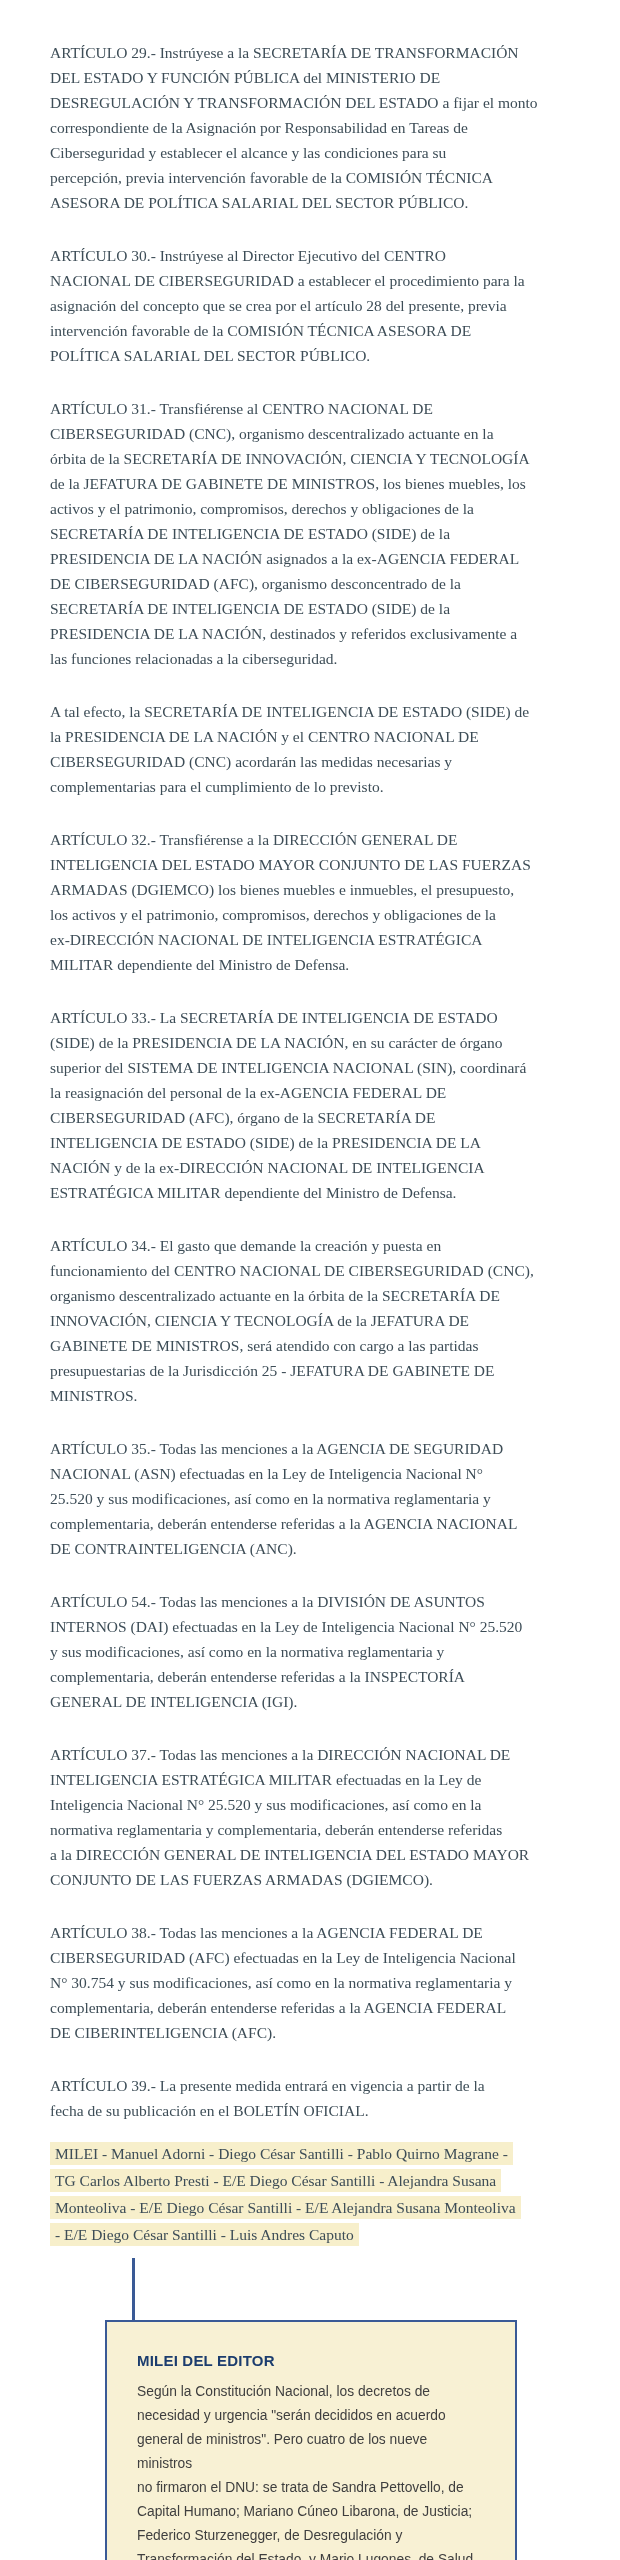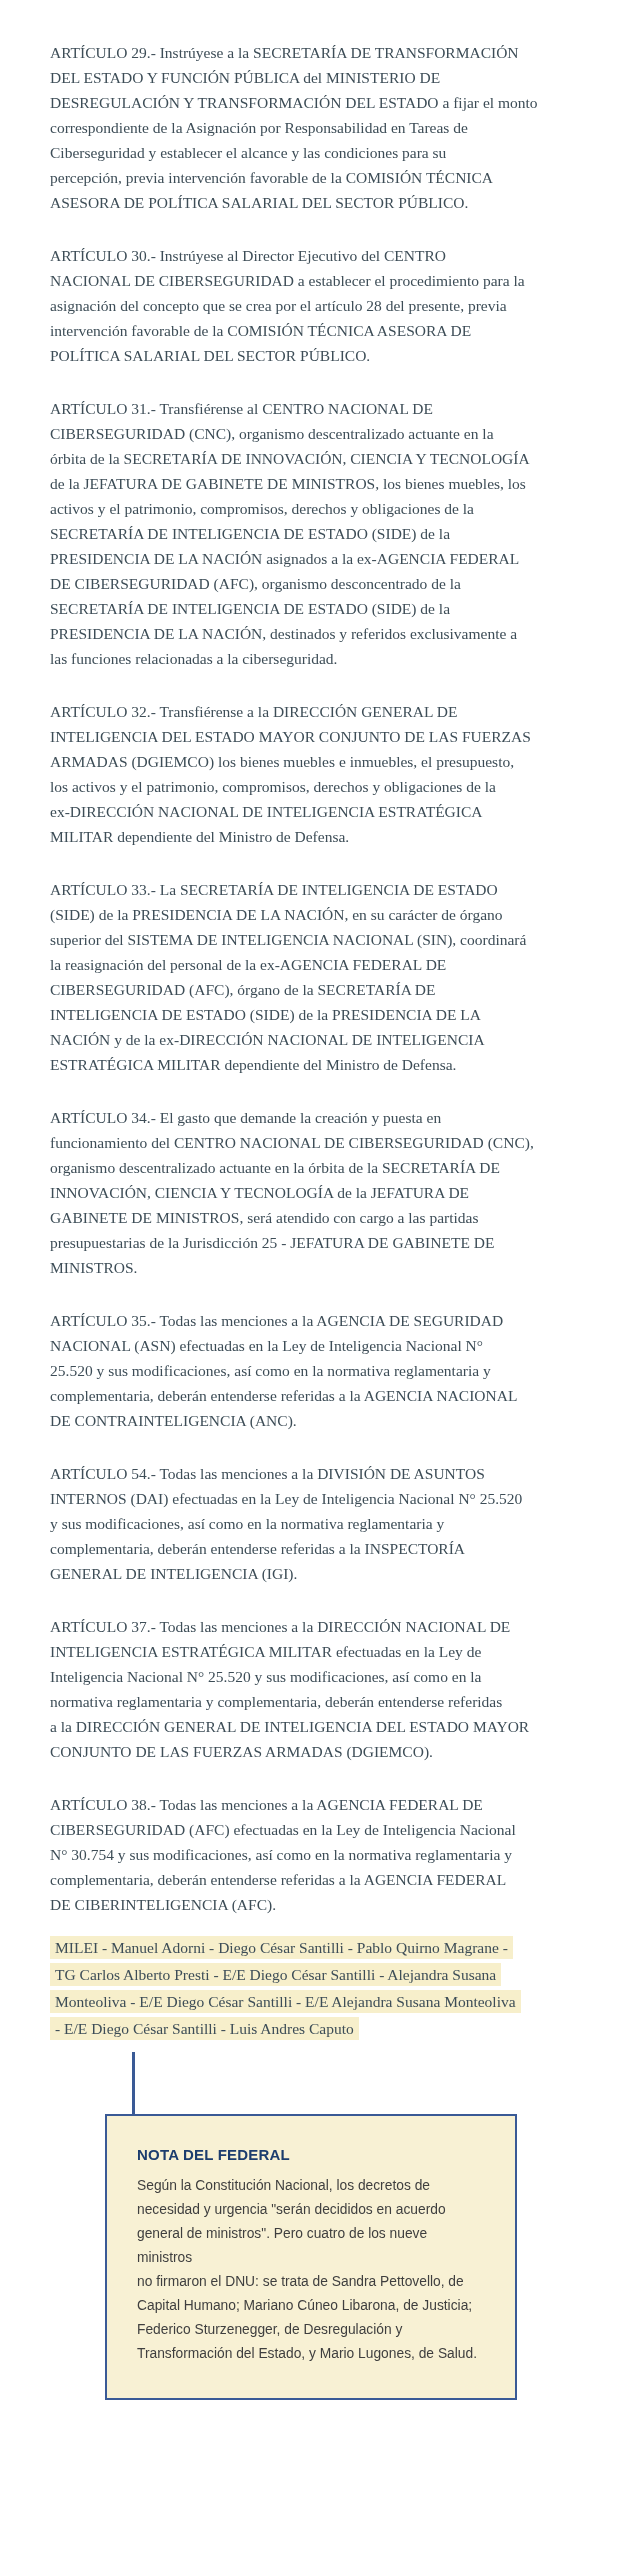--- a/index.html
+++ b/index.html
@@ -90,20 +90,24 @@
 CIBERSEGURIDAD (CNC), organismo descentralizado actuante en la
 órbita de la SECRETARÍA DE INNOVACIÓN, CIENCIA Y TECNOLOGÍA
 de la JEFATURA DE GABINETE DE MINISTROS, los bienes muebles, los
 activos y el patrimonio, compromisos, derechos y obligaciones de la
 SECRETARÍA DE INTELIGENCIA DE ESTADO (SIDE) de la
 PRESIDENCIA DE LA NACIÓN asignados a la ex-AGENCIA FEDERAL
 DE CIBERSEGURIDAD (AFC), organismo desconcentrado de la
 SECRETARÍA DE INTELIGENCIA DE ESTADO (SIDE) de la
 PRESIDENCIA DE LA NACIÓN, destinados y referidos exclusivamente a
 las funciones relacionadas a la ciberseguridad.</p>
+  <p class="para">A tal efecto, la SECRETARÍA DE INTELIGENCIA DE ESTADO (SIDE) de
+la PRESIDENCIA DE LA NACIÓN y el CENTRO NACIONAL DE
+CIBERSEGURIDAD (CNC) acordarán las medidas necesarias y
+complementarias para el cumplimiento de lo previsto.</p>
   <p class="para">ARTÍCULO 32.- Transfiérense a la DIRECCIÓN GENERAL DE
 INTELIGENCIA DEL ESTADO MAYOR CONJUNTO DE LAS FUERZAS
 ARMADAS (DGIEMCO) los bienes muebles e inmuebles, el presupuesto,
 los activos y el patrimonio, compromisos, derechos y obligaciones de la
 ex-DIRECCIÓN NACIONAL DE INTELIGENCIA ESTRATÉGICA
 MILITAR dependiente del Ministro de Defensa.</p>
   <p class="para">ARTÍCULO 33.- La SECRETARÍA DE INTELIGENCIA DE ESTADO
 (SIDE) de la PRESIDENCIA DE LA NACIÓN, en su carácter de órgano
 superior del SISTEMA DE INTELIGENCIA NACIONAL (SIN), coordinará
 la reasignación del personal de la ex-AGENCIA FEDERAL DE
@@ -132,30 +136,32 @@
 INTELIGENCIA ESTRATÉGICA MILITAR efectuadas en la Ley de
 Inteligencia Nacional N° 25.520 y sus modificaciones, así como en la
 normativa reglamentaria y complementaria, deberán entenderse referidas
 a la DIRECCIÓN GENERAL DE INTELIGENCIA DEL ESTADO MAYOR
 CONJUNTO DE LAS FUERZAS ARMADAS (DGIEMCO).</p>
   <p class="para">ARTÍCULO 38.- Todas las menciones a la AGENCIA FEDERAL DE
 CIBERSEGURIDAD (AFC) efectuadas en la Ley de Inteligencia Nacional
 N° 30.754 y sus modificaciones, así como en la normativa reglamentaria y
 complementaria, deberán entenderse referidas a la AGENCIA FEDERAL
 DE CIBERINTELIGENCIA (AFC).</p>
+  <p class="para">ARTÍCULO 39.- La presente medida entrará en vigencia a partir de la
+fecha de su publicación en el BOLETÍN OFICIAL.</p>
 
   <p class="sig-wrap"><span class="sig-hl">MILEI - Manuel Adorni - Diego César Santilli - Pablo Quirno Magrane -
 TG Carlos Alberto Presti - E/E Diego César Santilli - Alejandra Susana
 Monteoliva - E/E Diego César Santilli - E/E Alejandra Susana Monteoliva
 - E/E Diego César Santilli - Luis Andres Caputo</span></p>
 
   <div class="connector"></div>
 
   <div class="note-box">
-    <div class="note-title">NOTA DEL FEDERAL</div>
+    <div class="note-title">MILEI DEL EDITOR</div>
     <div class="note-body">Según la Constitución Nacional, los decretos de
 necesidad y urgencia "serán decididos en acuerdo
 general de ministros". Pero cuatro de los nueve ministros
 no firmaron el DNU: se trata de Sandra Pettovello, de
 Capital Humano; Mariano Cúneo Libarona, de Justicia;
 Federico Sturzenegger, de Desregulación y
 Transformación del Estado, y Mario Lugones, de Salud.</div>
   </div>
 </div>
 

